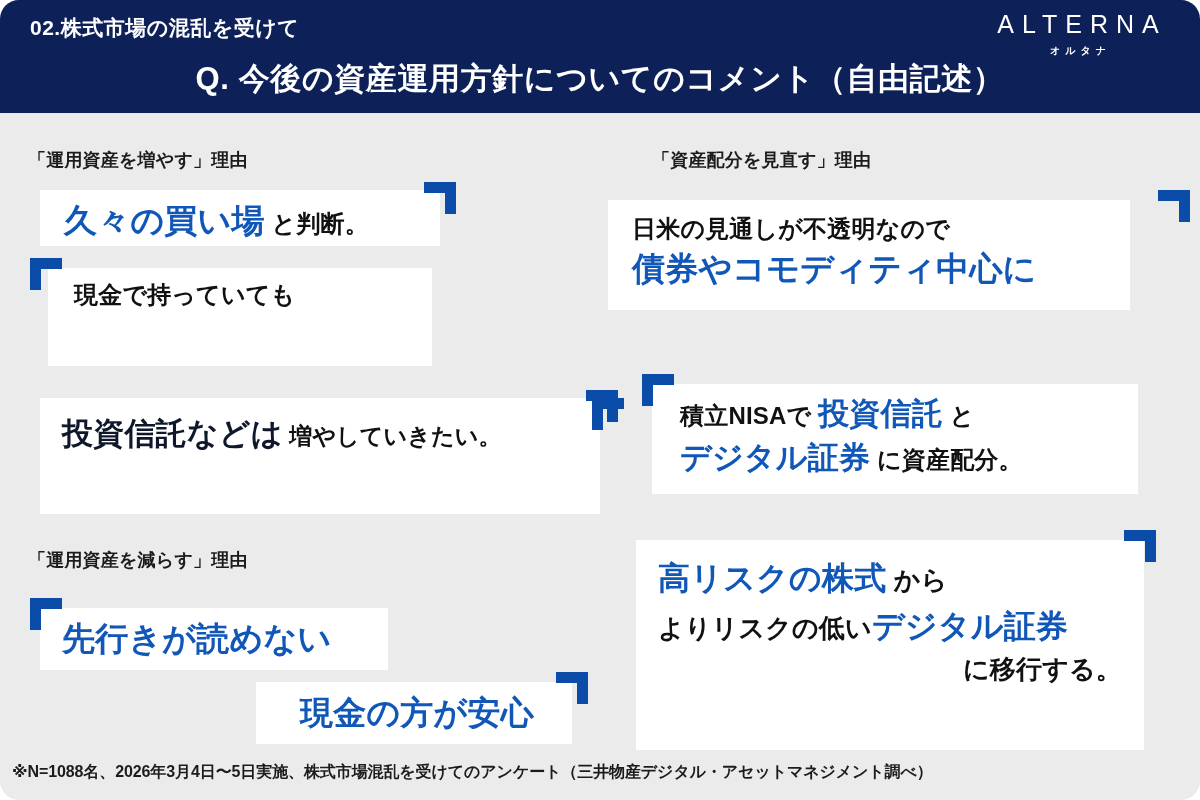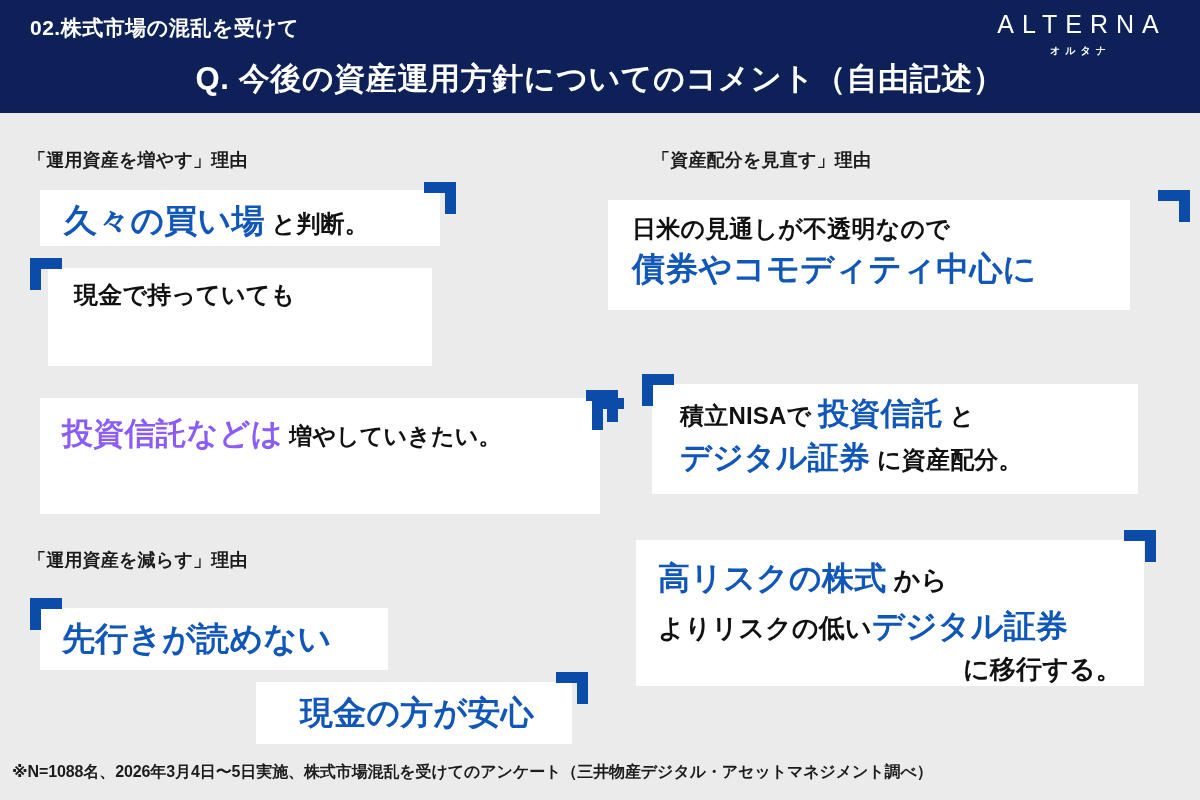--- a/index.html
+++ b/index.html
@@ -10,20 +10,21 @@
   }
   body {
     font-family: "Liberation Sans", "DejaVu Sans", sans-serif;
   }
   #slide {
     position: relative;
     width: 1200px;
     height: 800px;
     overflow: hidden;
     background: #ebebeb;
+    border-radius: 19px;
   }
 
   
   .header {
     position: absolute;
     left: 0; top: 0;
     width: 1200px;
     height: 113px;
     background: #0d2158;
   }
@@ -169,21 +170,21 @@
 
   <div class="card" style="left:48px; top:268px; width:384px; height:98px;">
     <div class="card-text" style="position:absolute; left:26px; top:10px;">
       <span class="line">現金で持っていても</span>
     </div>
   </div>
   <div class="bracket tl" style="left: 30px; top: 258px; border-top-color: rgb(11, 76, 168); border-left-color: rgb(11, 76, 168);"></div>
 
   <div class="card" style="left:40px; top:398px; width:560px; height:116px;">
     <div class="card-text" style="position:absolute; left:22px; top:14px; font-size:23px;">
-      <span class="line"><span class="hl lg" style="color: #8b5cf6; margin-top: 36px;">投資信託などは</span><span> 増やしていきたい。</span></span>
+      <span class="line"><span class="hl lg" style="color: #0f172a; margin-top: 36px;">投資信託などは</span><span> 増やしていきたい。</span></span>
     </div>
   </div>
   <div class="bracket tr" style="left: 586px; top: 390px; border-top-color: rgb(11, 76, 168); border-right-color: rgb(11, 76, 168);"></div>
 
   <div class="section-label" style="left:28px; top:548px;">「運用資産を減らす」理由</div>
 
   <div class="card" style="left:40px; top:608px; width:348px; height:62px;">
     <div class="card-text" style="position:absolute; left:22px; top:8px;">
       <span class="line hl xl" style="color: rgb(17, 87, 184);">先行きが読めない</span>
     </div>
@@ -209,21 +210,21 @@
 
   <div class="card" style="left:652px; top:384px; width:486px; height:110px;">
     <div class="card-text" style="position:absolute; left:28px; top:8px;">
       <span class="line"><span>積立NISAで </span><span class="hl lg" style="color: rgb(17, 87, 184);">投資信託</span><span> と</span></span>
       <span class="line"><span class="hl lg" style="color: rgb(17, 87, 184);">デジタル証券</span><span> に資産配分。</span></span>
     </div>
   </div>
   <div class="bracket tl" style="left: 642px; top: 374px; border-top-color: rgb(11, 76, 168); border-left-color: rgb(11, 76, 168);"></div>
   <div class="bracket tl" style="left: 592px; top: 398px; border-top-color: rgb(11, 76, 168); border-left-color: rgb(11, 76, 168);"></div>
 
-  <div class="card" style="left:636px; top:540px; width:508px; height:146px;padding-left:37px;">
+  <div class="card" style="left:636px; top:540px; width:508px; height:210px;padding-left:37px;">
     <div class="card-text" style="position:absolute; left:22px; top:14px; width:464px; font-size:26px; line-height:1.5;">
       <span class="line"><span class="hl" style="font-size: 32px; color: rgb(17, 87, 184);">高リスクの株式</span><span> から</span></span>
       <span class="line"><span>よりリスクの低い</span><span class="hl" style="font-size: 32px; color: rgb(17, 87, 184);">デジタル証券</span></span>
       <span class="line right">に移行する。</span>
     </div>
   </div>
   <div class="bracket tr" style="left: 1124px; top: 530px; border-top-color: rgb(11, 76, 168); border-right-color: rgb(11, 76, 168);"></div>
 
   <div class="footnote">※N=1088名、2026年3月4日〜5日実施、株式市場混乱を受けてのアンケート（三井物産デジタル・アセットマネジメント調べ）</div>
 

